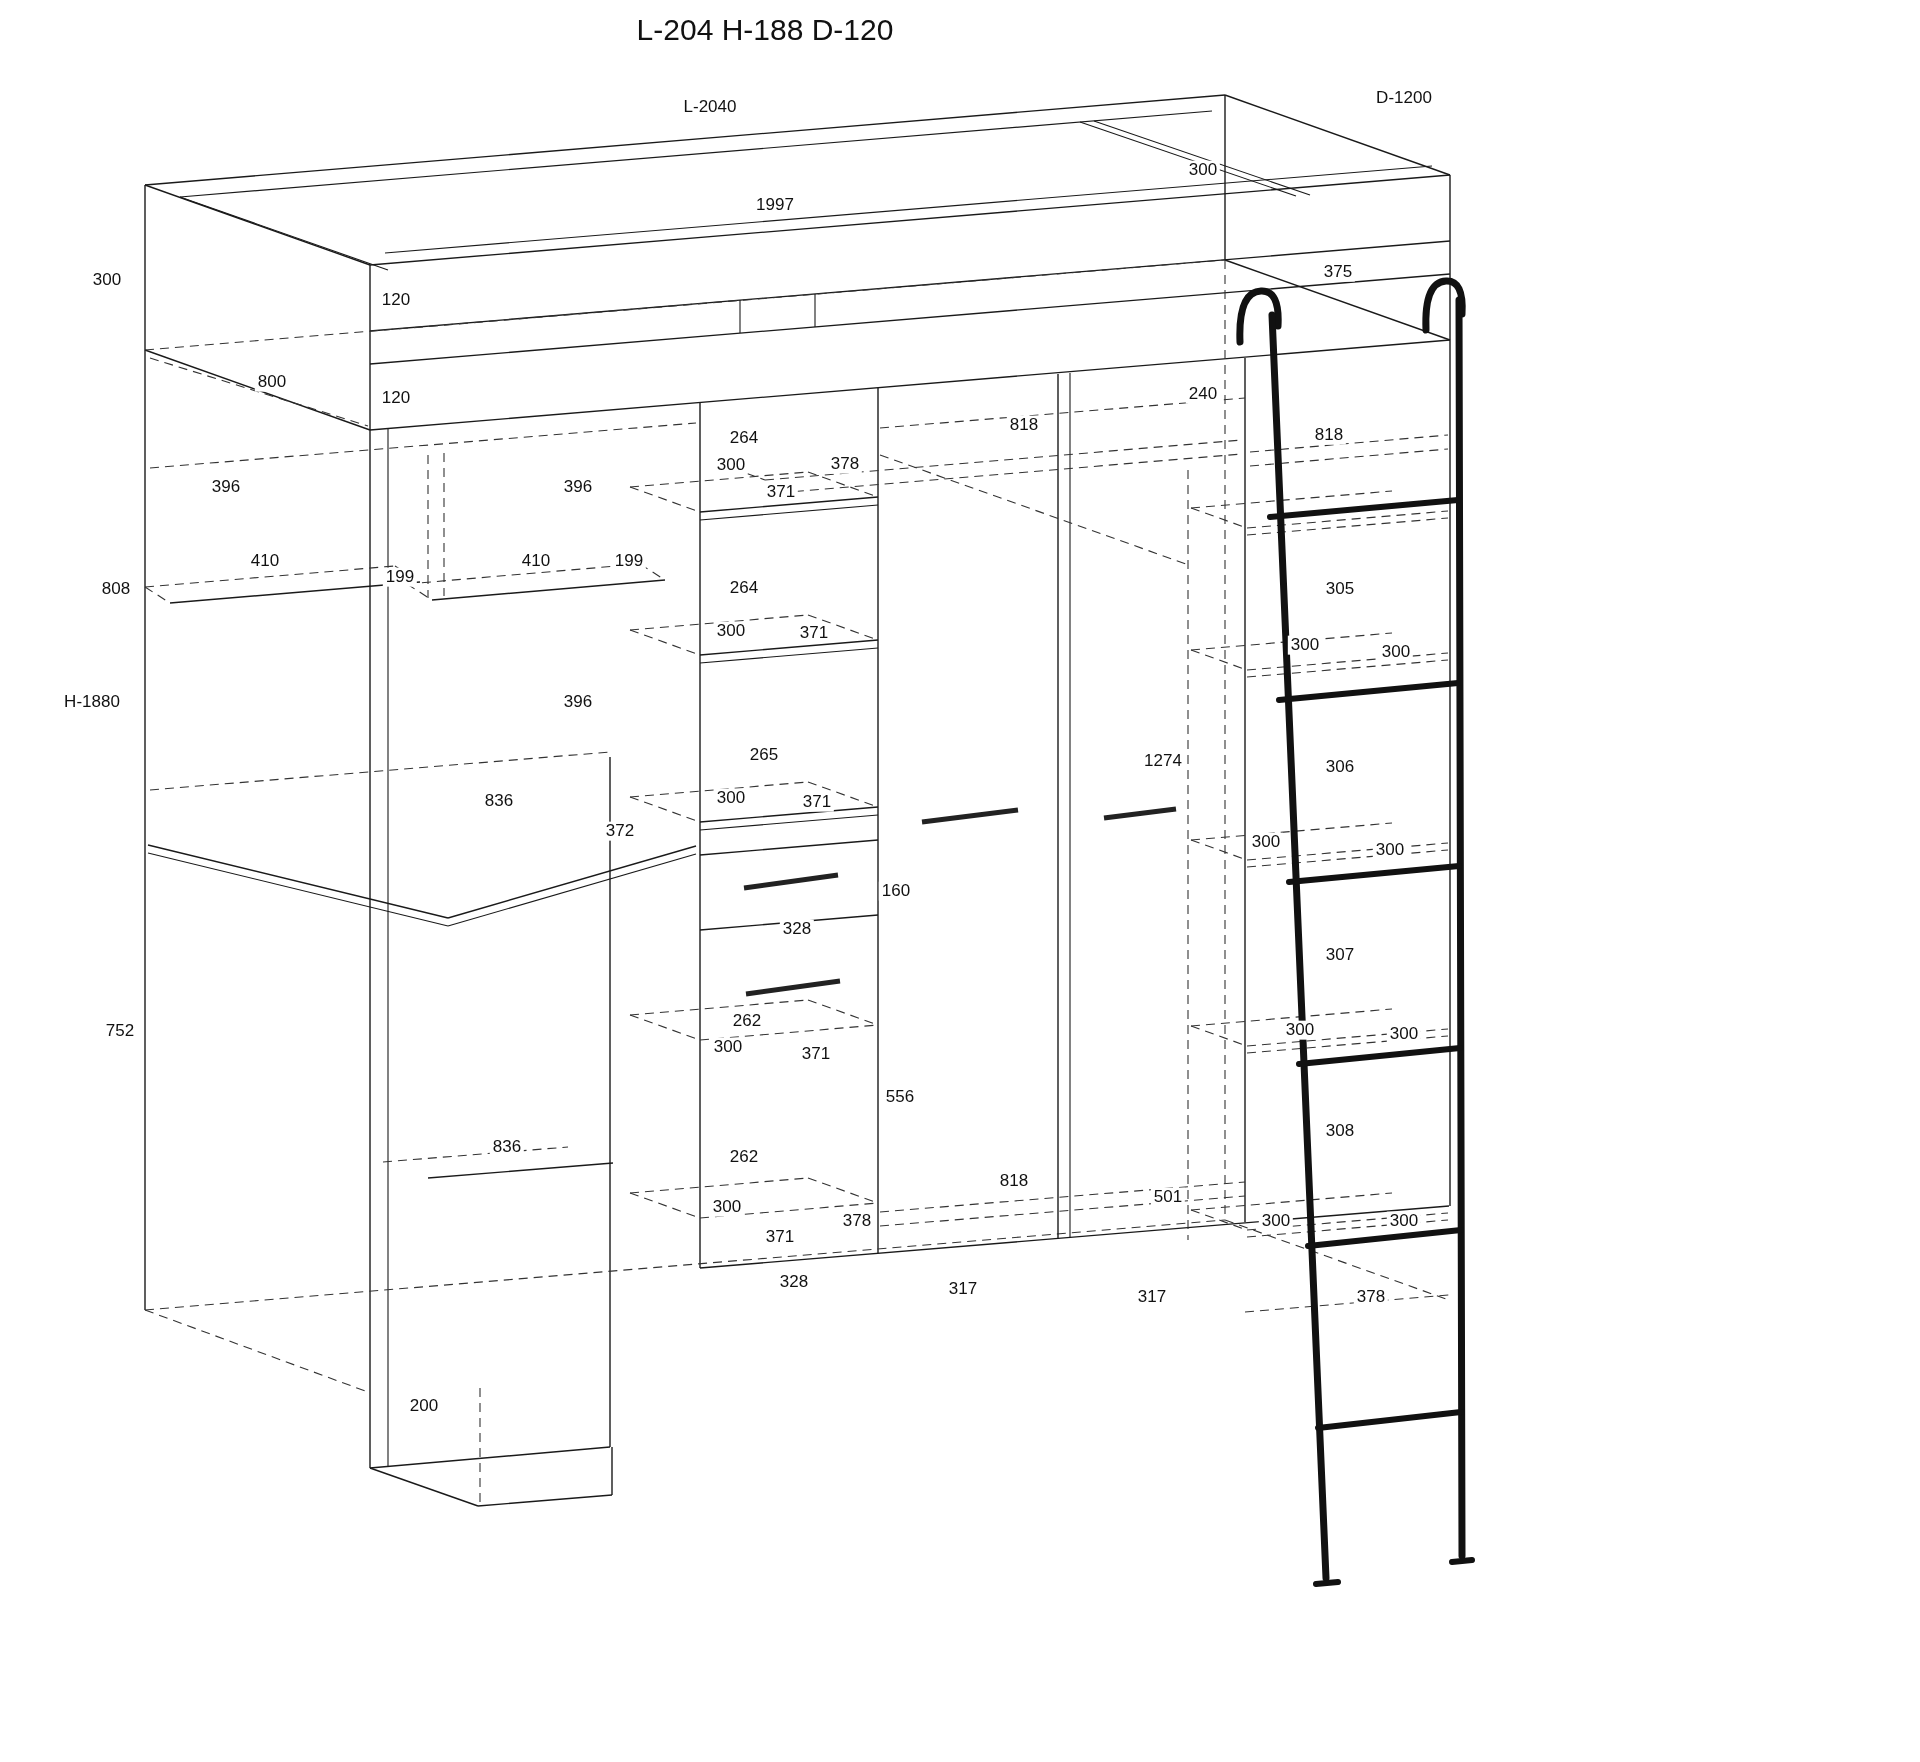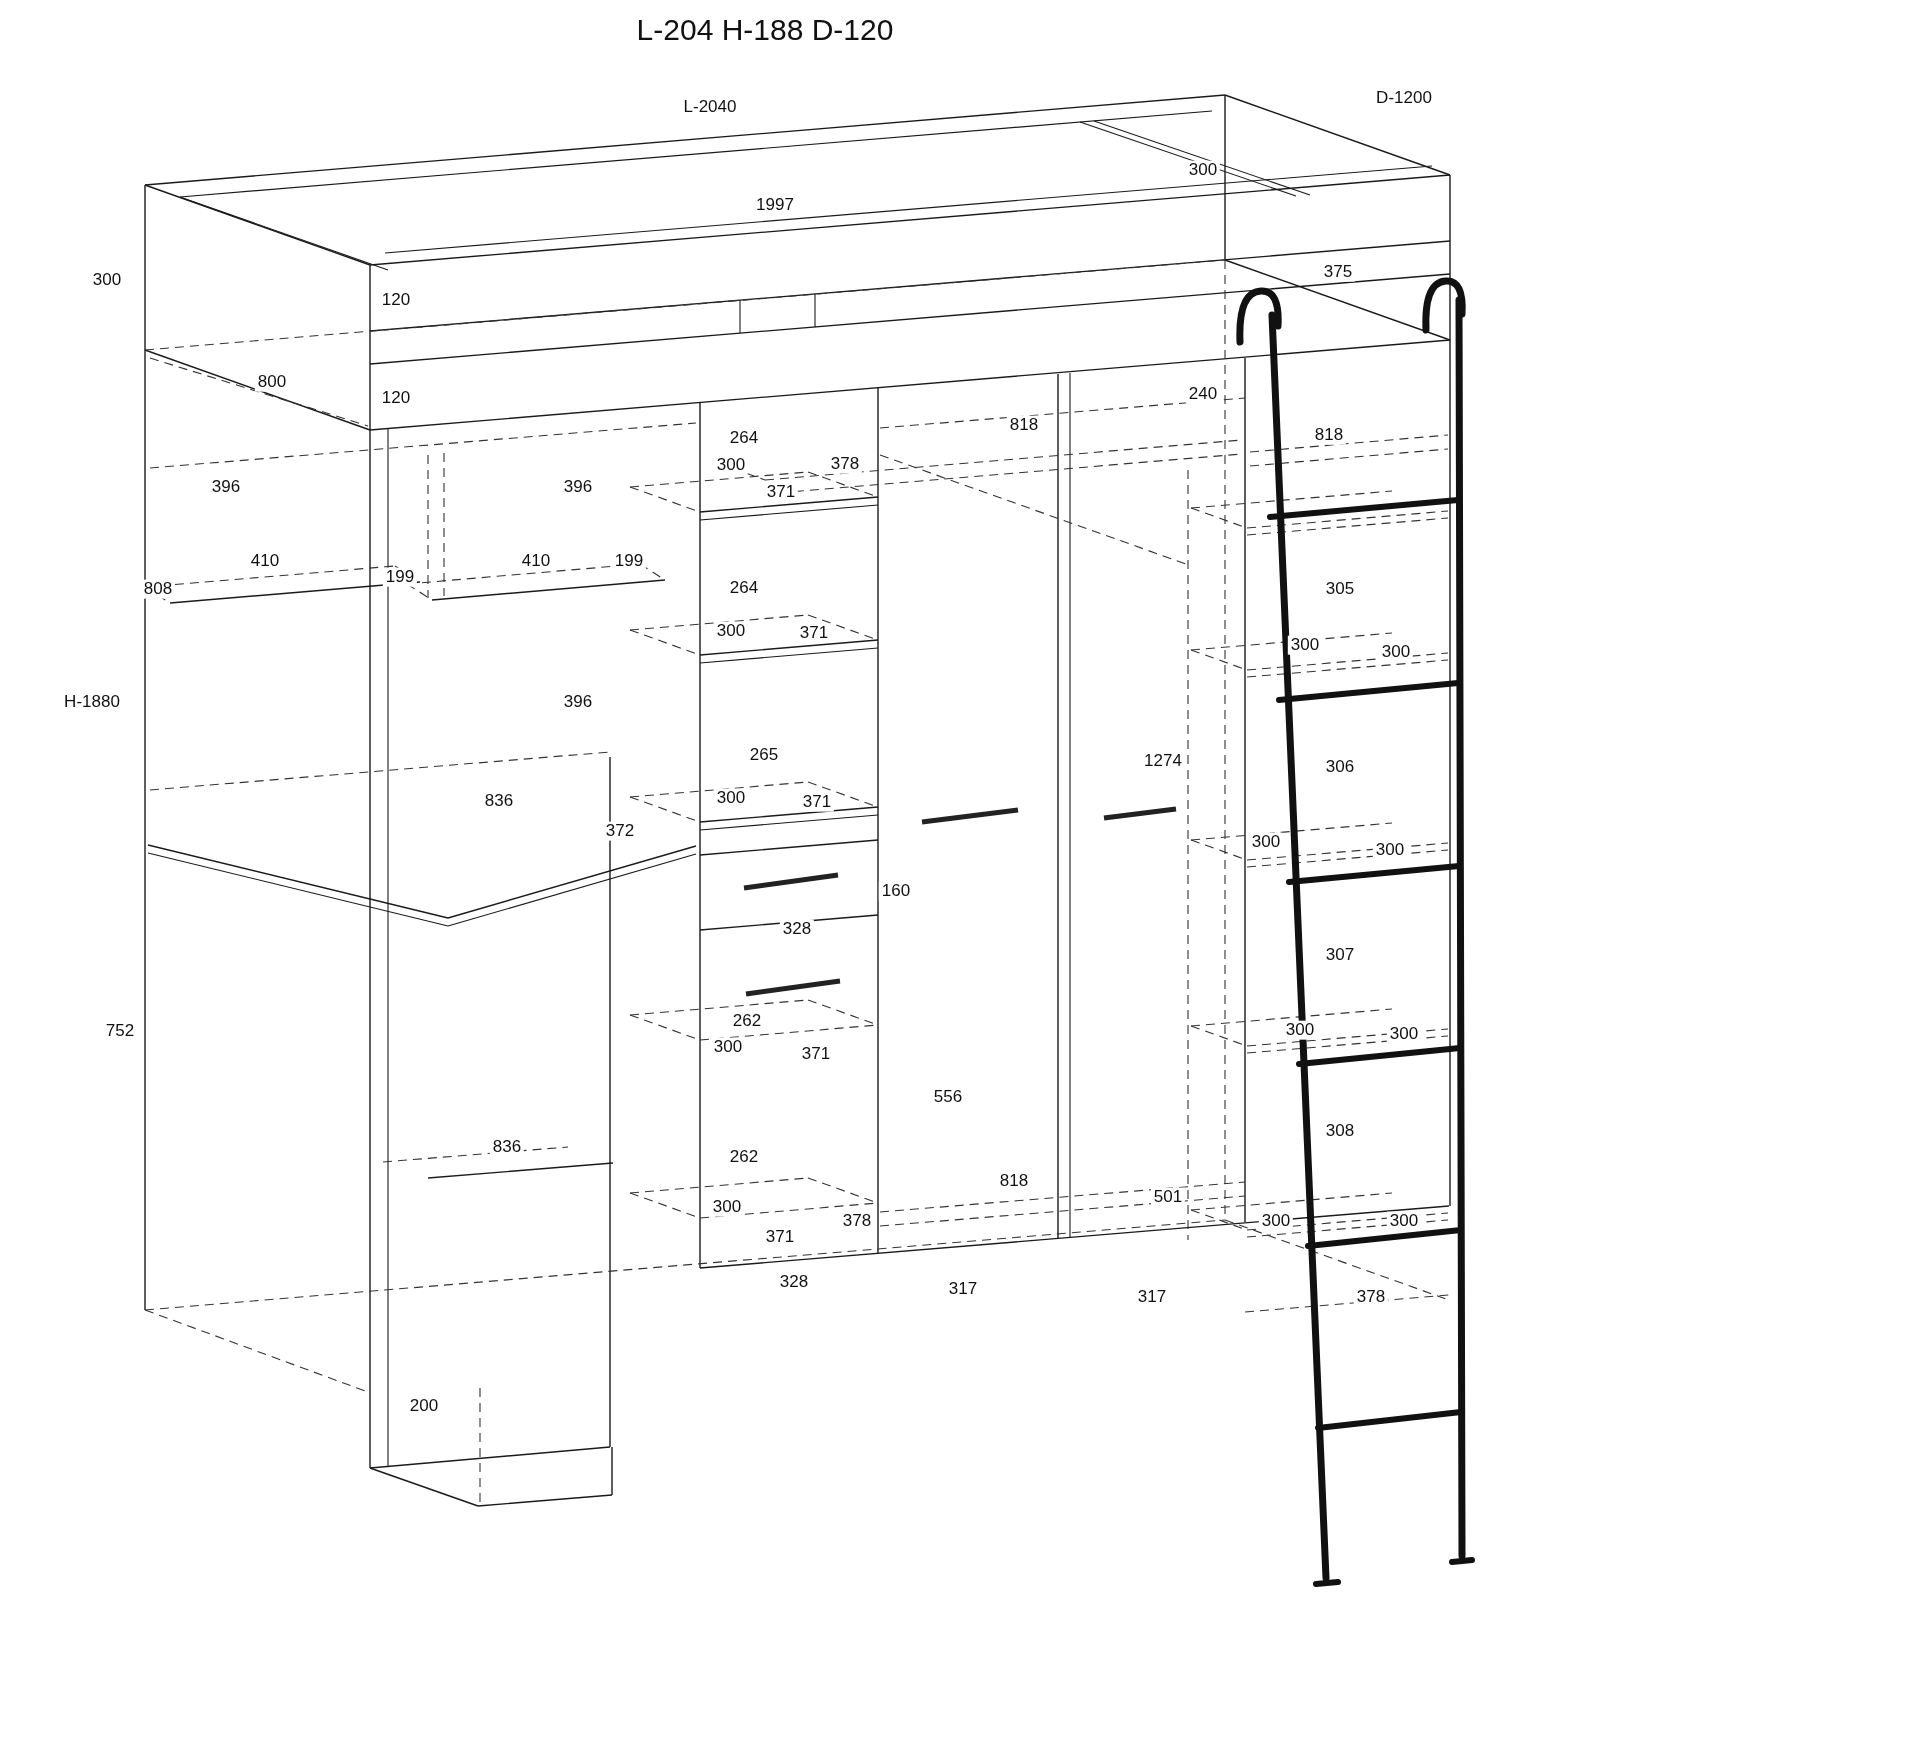--- a/index.html
+++ b/index.html
@@ -231,21 +231,21 @@
       <div class="dim" style="left: 731px; top: 465px;">300</div>
       <div class="dim" style="left: 845px; top: 464px;">378</div>
       <div class="dim" style="left: 226px; top: 487px;">396</div>
       <div class="dim" style="left: 578px; top: 487px;">396</div>
       <div class="dim" style="left: 781px; top: 492px;">371</div>
       <div class="dim" style="left: 265px; top: 561px;">410</div>
       <div class="dim" style="left: 536px; top: 561px;">410</div>
       <div class="dim" style="left: 400px; top: 577px;">199</div>
       <div class="dim" style="left: 629px; top: 561px;">199</div>
       <div class="dim" style="left: 744px; top: 588px;">264</div>
-      <div class="dim" style="left: 116px; top: 589px; margin-left: 42px;">808</div>
+      <div class="dim" style="left: 116px; top: 589px;">808</div>
       <div class="dim" style="left: 731px; top: 631px;">300</div>
       <div class="dim" style="left: 814px; top: 633px;">371</div>
       <div class="dim" style="left: 1340px; top: 589px;">305</div>
       <div class="dim" style="left: 1305px; top: 645px;">300</div>
       <div class="dim" style="left: 1396px; top: 652px;">300</div>
       <div class="dim" style="left: 92px; top: 702px;">H-1880</div>
       <div class="dim" style="left: 578px; top: 702px;">396</div>
       <div class="dim" style="left: 744px; top: 755px; margin-left: 20px;">265</div>
       <div class="dim" style="left: 1163px; top: 761px;">1274</div>
       <div class="dim" style="left: 1340px; top: 767px;">306</div>
@@ -257,21 +257,21 @@
       <div class="dim" style="left: 1390px; top: 850px;">300</div>
       <div class="dim" style="left: 896px; top: 891px;">160</div>
       <div class="dim" style="left: 797px; top: 929px;">328</div>
       <div class="dim" style="left: 1340px; top: 955px;">307</div>
       <div class="dim" style="left: 120px; top: 1031px;">752</div>
       <div class="dim" style="left: 747px; top: 1021px;">262</div>
       <div class="dim" style="left: 728px; top: 1047px;">300</div>
       <div class="dim" style="left: 816px; top: 1054px;">371</div>
       <div class="dim" style="left: 1300px; top: 1030px;">300</div>
       <div class="dim" style="left: 1404px; top: 1034px;">300</div>
-      <div class="dim" style="left: 900px; top: 1097px; margin-left: 48px;">556</div>
+      <div class="dim" style="left: 900px; top: 1097px;">556</div>
       <div class="dim" style="left: 1340px; top: 1131px;">308</div>
       <div class="dim" style="left: 507px; top: 1147px;">836</div>
       <div class="dim" style="left: 744px; top: 1157px;">262</div>
       <div class="dim" style="left: 1014px; top: 1181px;">818</div>
       <div class="dim" style="left: 1168px; top: 1197px;">501</div>
       <div class="dim" style="left: 727px; top: 1207px;">300</div>
       <div class="dim" style="left: 857px; top: 1221px;">378</div>
       <div class="dim" style="left: 1276px; top: 1221px;">300</div>
       <div class="dim" style="left: 1404px; top: 1221px;">300</div>
       <div class="dim" style="left: 780px; top: 1237px;">371</div>

